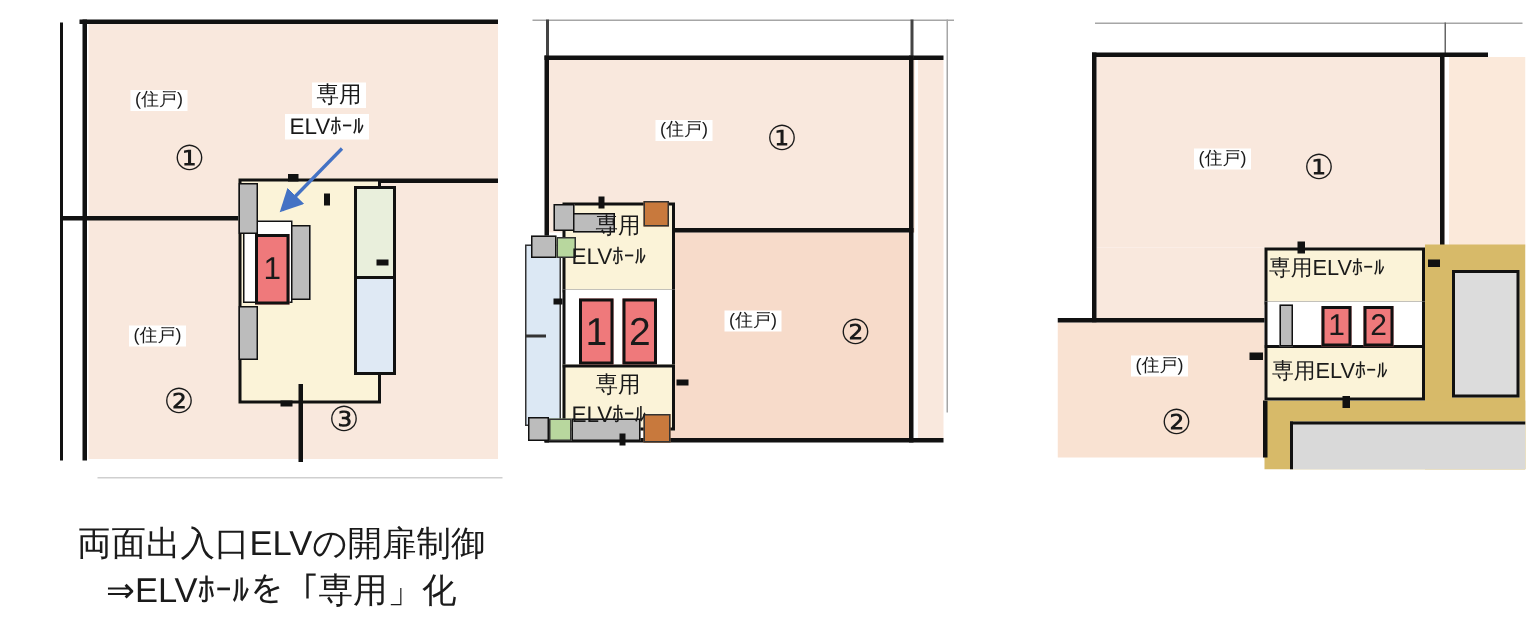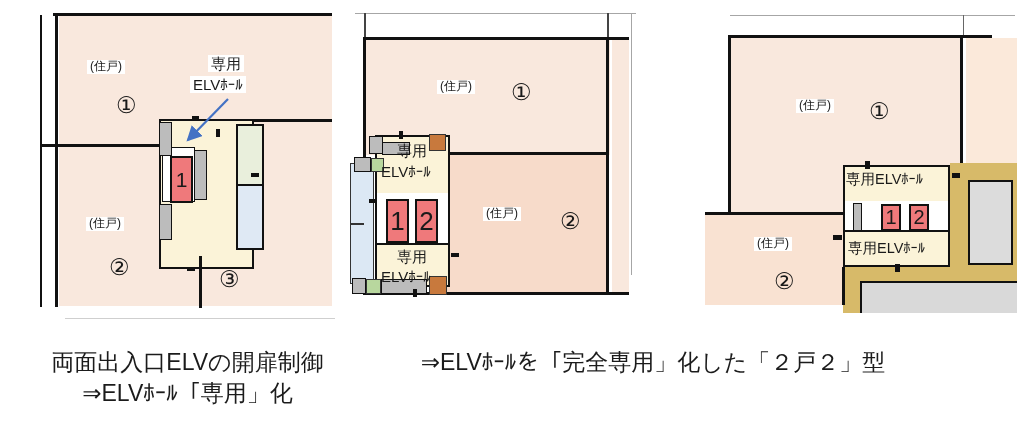--- a/index.html
+++ b/index.html
@@ -161,19 +161,18 @@
     <div class="lbl unit whitebg" style="left:91px;top:86px;">(住戸)</div>
     <div class="lbl num" style="left:164px;top:85px;">①</div>
     <div class="lbl unit whitebg" style="left:49px;top:224px;">(住戸)</div>
     <div class="lbl num" style="left:69px;top:255px;">②</div>
     <div class="lbl" style="left:141px;top:158px;font-size:14.5px;">専用ELVﾎｰﾙ</div>
     <div class="lbl" style="left:143px;top:227px;font-size:14.5px;">専用ELVﾎｰﾙ</div>
   </div>
 
   <div class="cap" style="left:5px;top:347px;width:365px;">
     <div>両面出入口ELVの開扉制御</div>
-    <div>⇒ELVﾎｰﾙ「専用」化</div>
+    <div>⇒ELVﾎｰﾙを「専用」化</div>
   </div>
   <div class="cap" style="left:418px;top:347px;width:470px;">
-    <div>⇒ELVﾎｰﾙを「完全専用」化した「２戸２」型</div>
   </div>
 
 </div>
 
 </body></html>

